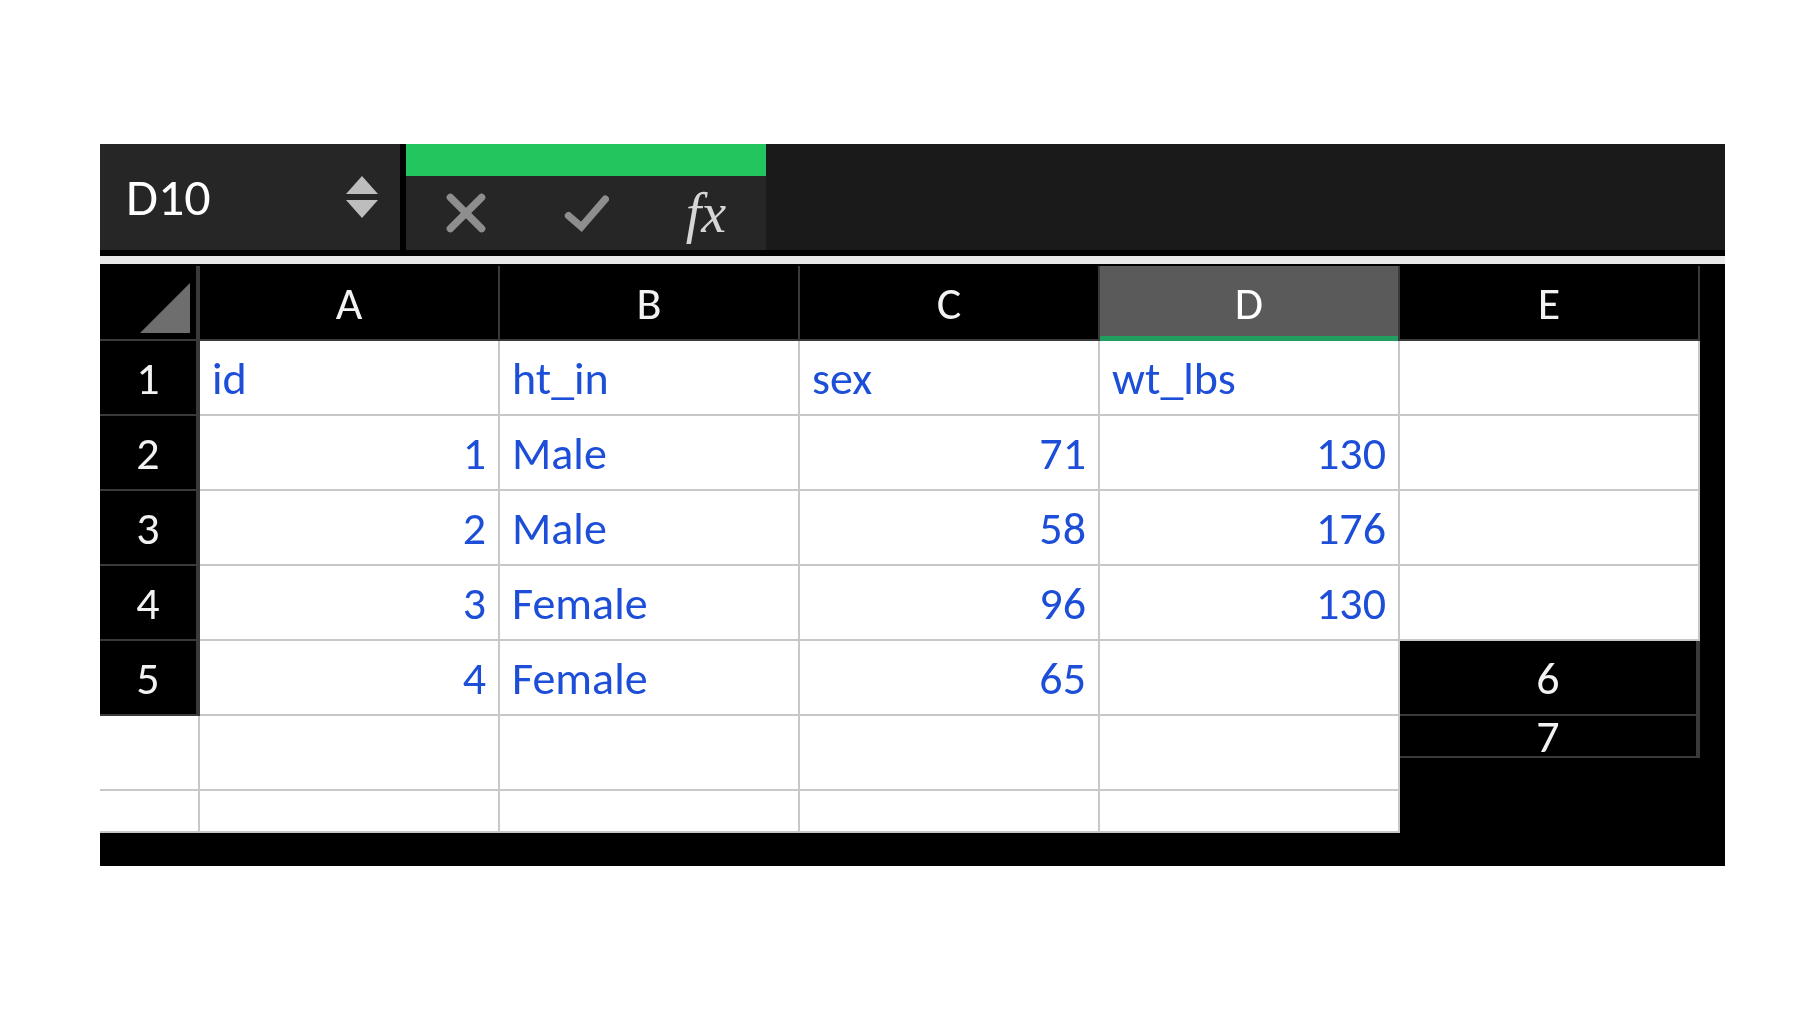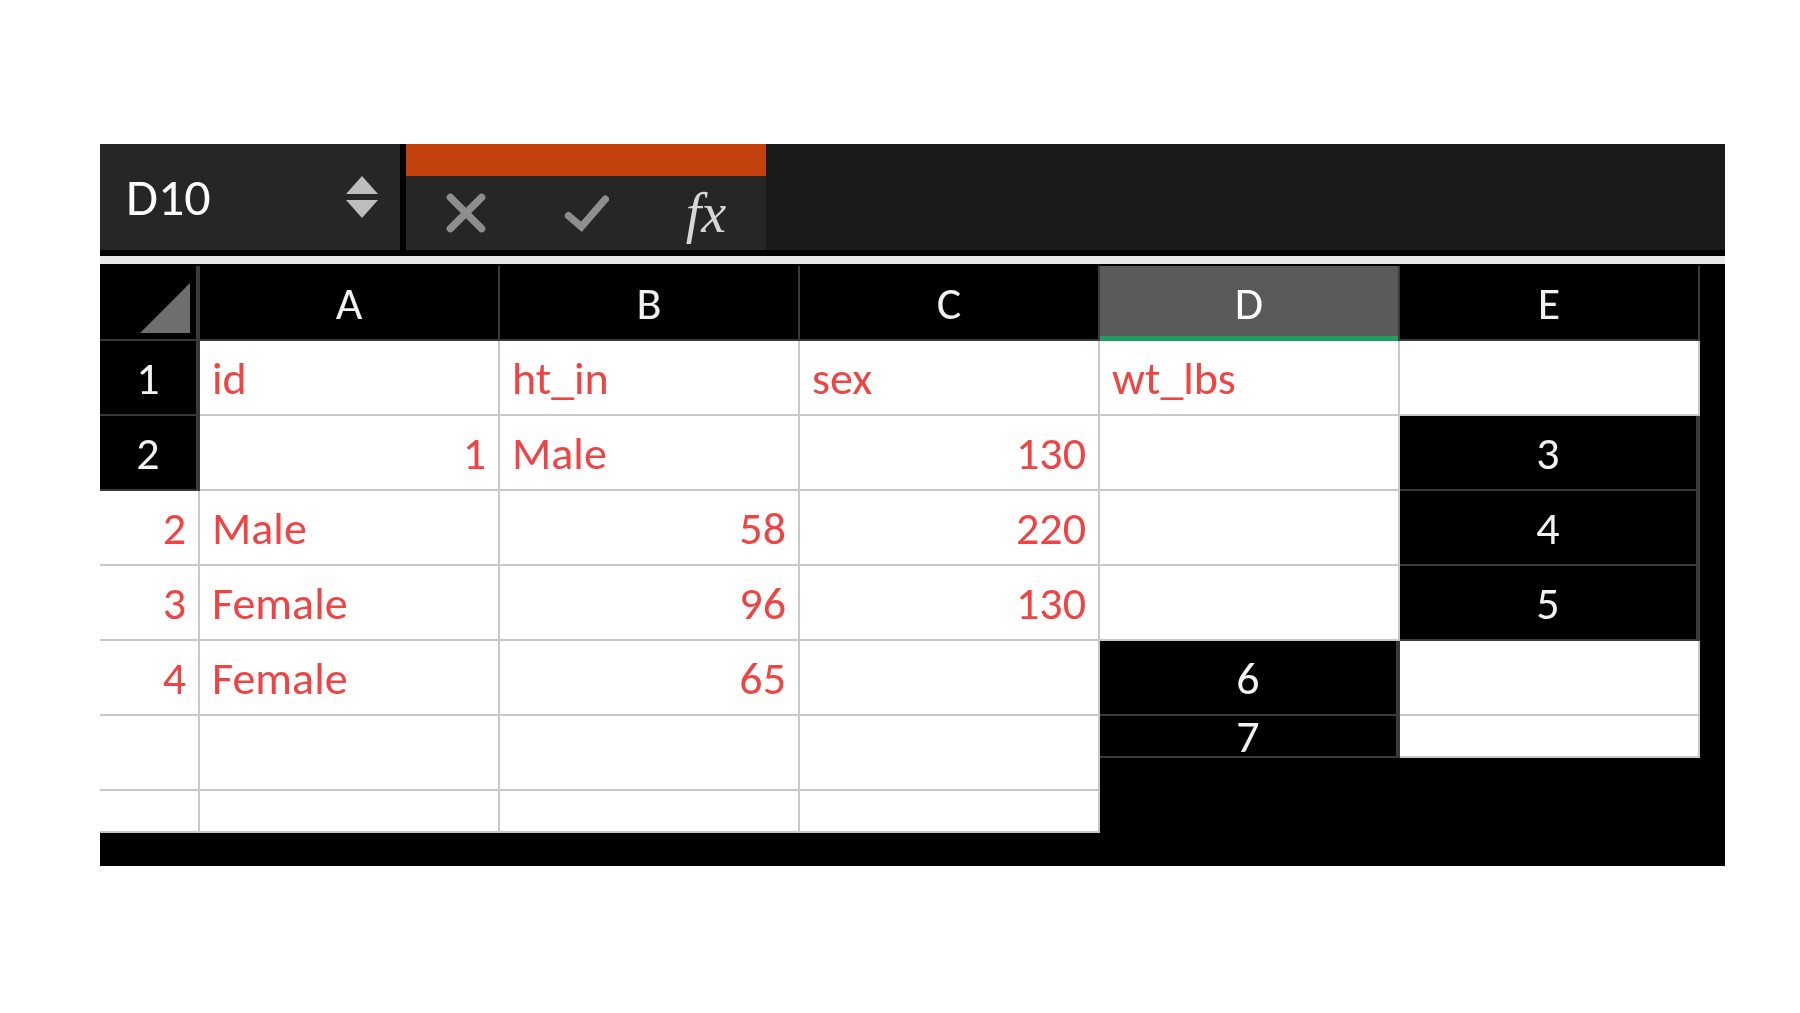--- a/index.html
+++ b/index.html
@@ -16,21 +16,21 @@
     top: 144px;
     width: 1625px;
     background: #000;
   }
 
   
   .formula-bar {
     display: flex;
     align-items: stretch;
     height: 110px;
-    background: #c2410c;
+    background: #22c55e;
     border-bottom: 4px solid #000;
   }
   .name-box-wrap {
     display: flex;
     align-items: center;
     width: 300px;
     background: #262626;
     padding-left: 26px;
     color: #fff;
     font-size: 52px;
@@ -100,21 +100,21 @@
     grid-auto-rows: 75px;
     background: #000;
   }
   .grid > div {
     background: #fff;
     border-right: 2px solid #c8c8c8;
     border-bottom: 2px solid #c8c8c8;
     display: flex;
     align-items: center;
     font-size: 46px;
-    color: #ef4444;
+    color: #1d4ed8;
   }
 
   
   .corner {
     background: #000 !important;
     border-right: 4px solid #3a3a3a !important;
     border-bottom: 2px solid #3a3a3a !important;
     position: relative;
   }
   .corner::after {
@@ -216,28 +216,29 @@
     <div class="row-head">1</div>
     <div class="cell-text">id</div>
     <div class="cell-text">ht_in</div>
     <div class="cell-text">sex</div>
     <div class="cell-text">wt_lbs</div>
     <div class="cell-text"></div>
 
     <div class="row-head">2</div>
     <div class="cell-num">1</div>
     <div class="cell-text">Male</div>
+    <div class="cell-num">71</div>
     <div class="cell-num">130</div>
     <div class="cell-text"></div>
 
     <div class="row-head">3</div>
     <div class="cell-num">2</div>
     <div class="cell-text">Male</div>
     <div class="cell-num">58</div>
-    <div class="cell-num">220</div>
+    <div class="cell-num">176</div>
     <div class="cell-text"></div>
 
     <div class="row-head">4</div>
     <div class="cell-num">3</div>
     <div class="cell-text">Female</div>
     <div class="cell-num">96</div>
     <div class="cell-num">130</div>
     <div class="cell-text"></div>
 
     <div class="row-head">5</div>

